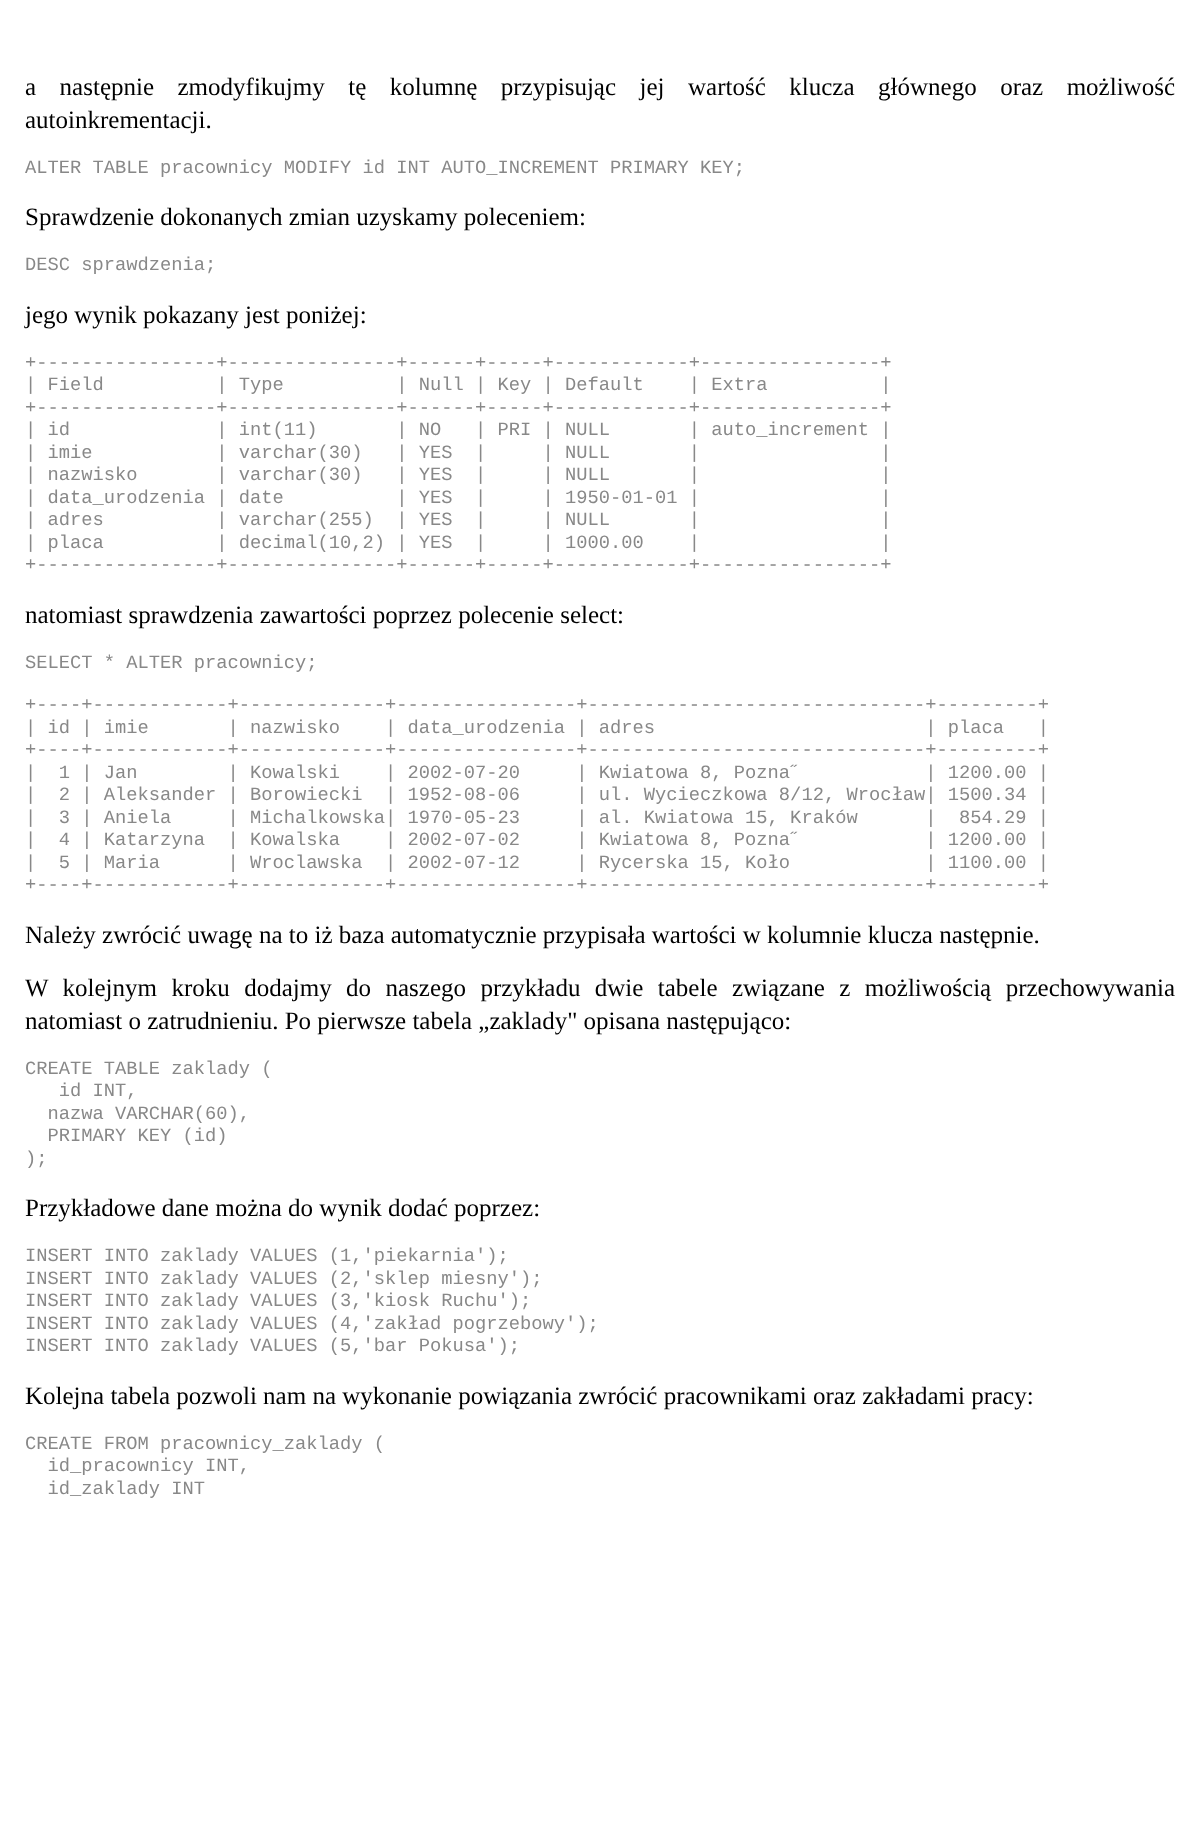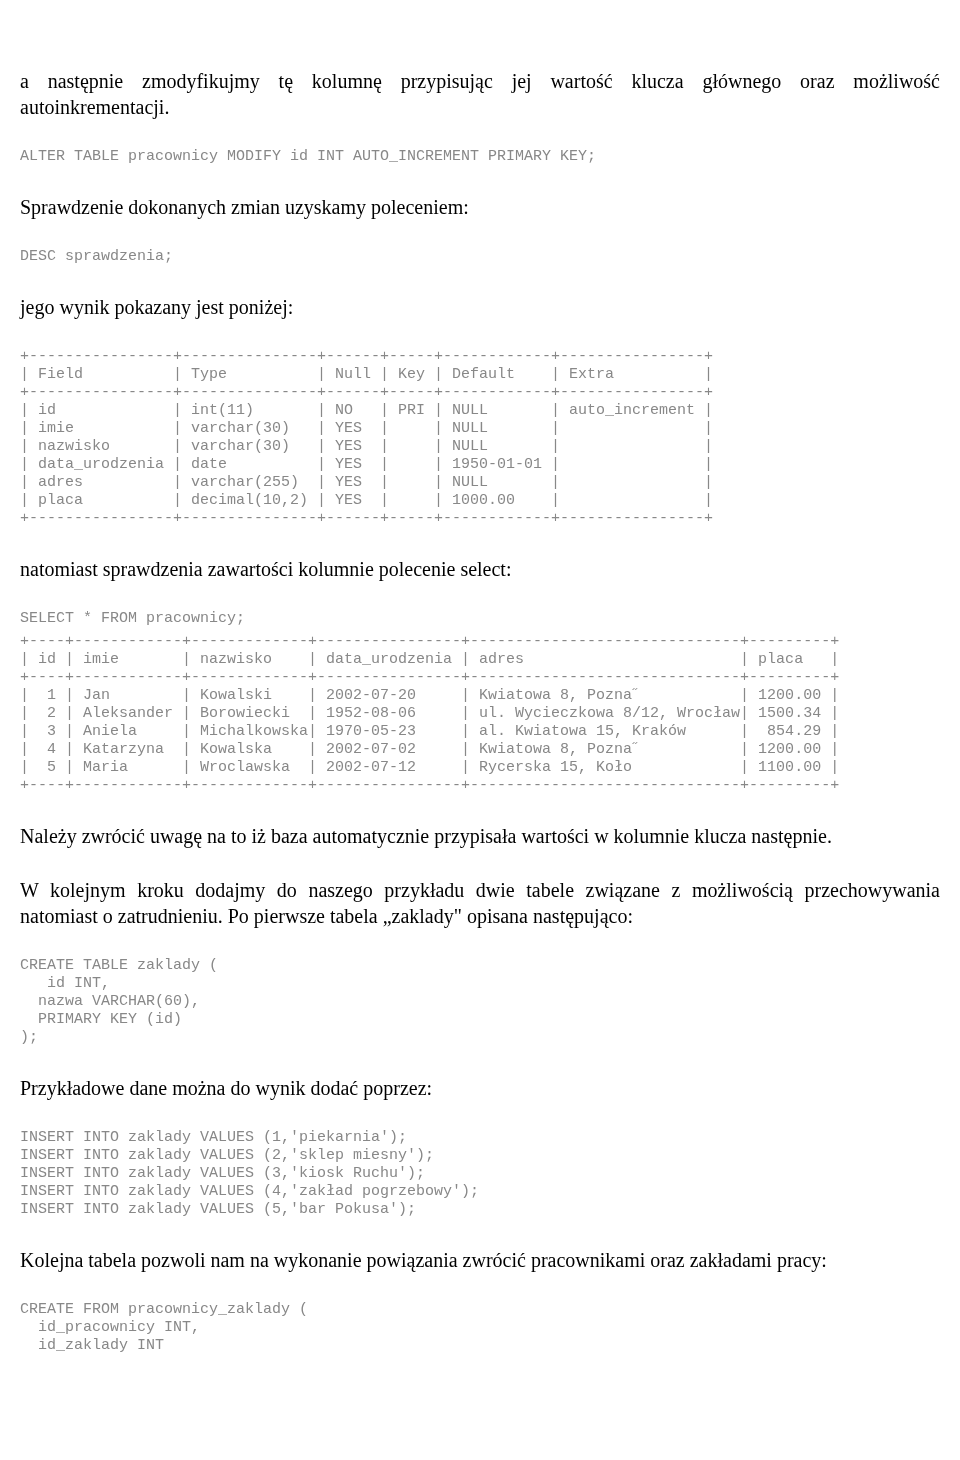--- a/index.html
+++ b/index.html
@@ -7,28 +7,28 @@
       max-width: 920px;
       margin: 20px auto;
       padding: 20px;
       background: white;
       color: #000;
       font-size: 20px;
       line-height: 1.3;
     }
     p {
       text-align: justify;
-      margin: 28px 0;
+      margin: 17px 0;
     }
     pre {
       font-family: 'Courier New', monospace;
       font-size: 15px;
       color: #888;
       white-space: pre;
-      margin: 5px 0;
+      margin: 16px 0;
       line-height: 1.2;
     }
   </style>
 </head>
 <body>
 
 <p>a następnie zmodyfikujmy tę kolumnę przypisując jej wartość klucza głównego oraz możliwość autoinkrementacji.</p>
 
 <pre>ALTER TABLE pracownicy MODIFY id INT AUTO_INCREMENT PRIMARY KEY;</pre>
 
@@ -42,23 +42,23 @@
 | Field          | Type          | Null | Key | Default    | Extra          |
 +----------------+---------------+------+-----+------------+----------------+
 | id             | int(11)       | NO   | PRI | NULL       | auto_increment |
 | imie           | varchar(30)   | YES  |     | NULL       |                |
 | nazwisko       | varchar(30)   | YES  |     | NULL       |                |
 | data_urodzenia | date          | YES  |     | 1950-01-01 |                |
 | adres          | varchar(255)  | YES  |     | NULL       |                |
 | placa          | decimal(10,2) | YES  |     | 1000.00    |                |
 +----------------+---------------+------+-----+------------+----------------+</pre>
 
-<p>natomiast sprawdzenia zawartości kolumnie polecenie select:</p>
+<p>natomiast sprawdzenia zawartości poprzez polecenie select:</p>
 
-<pre>SELECT * FROM pracownicy;</pre>
+<pre>SELECT * ALTER pracownicy;</pre>
 
 <pre>+----+------------+-------------+----------------+------------------------------+---------+
 | id | imie       | nazwisko    | data_urodzenia | adres                        | placa   |
 +----+------------+-------------+----------------+------------------------------+---------+
 |  1 | Jan        | Kowalski    | 2002-07-20     | Kwiatowa 8, Pozna˝           | 1200.00 |
 |  2 | Aleksander | Borowiecki  | 1952-08-06     | ul. Wycieczkowa 8/12, Wrocław| 1500.34 |
 |  3 | Aniela     | Michalkowska| 1970-05-23     | al. Kwiatowa 15, Kraków      |  854.29 |
 |  4 | Katarzyna  | Kowalska    | 2002-07-02     | Kwiatowa 8, Pozna˝           | 1200.00 |
 |  5 | Maria      | Wroclawska  | 2002-07-12     | Rycerska 15, Koło            | 1100.00 |
 +----+------------+-------------+----------------+------------------------------+---------+</pre>

